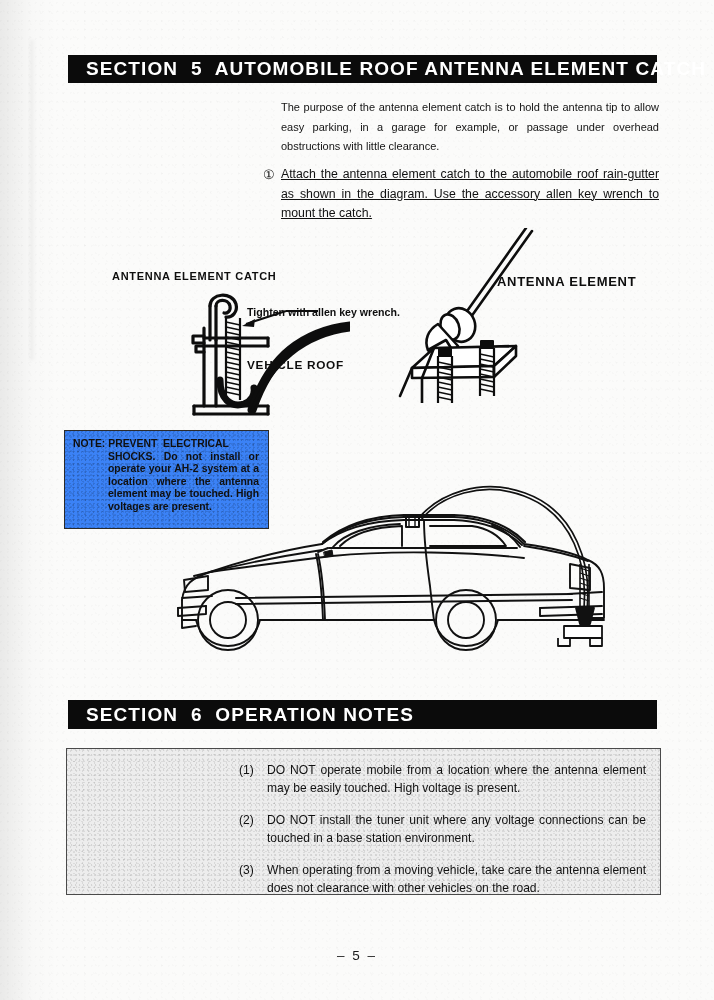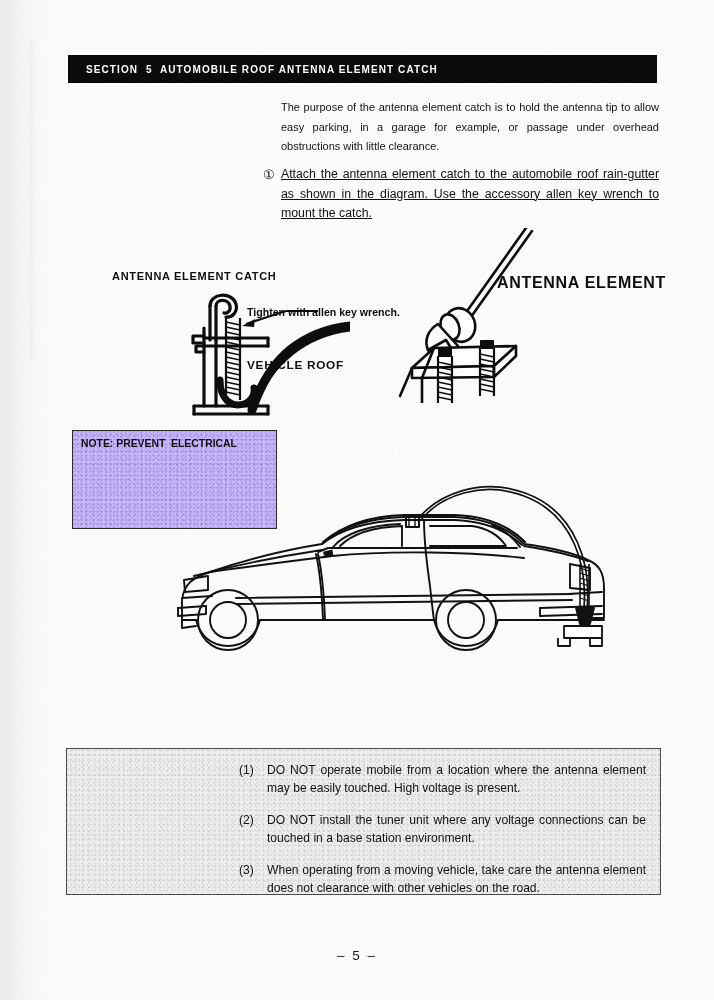--- a/index.html
+++ b/index.html
@@ -53,21 +53,21 @@
     position: absolute;
     background: #0b0b0b;
     color: #ffffff;
     display: flex;
     align-items: center;
     letter-spacing: .5px;
     font-weight: bold;
   }
   .section-bar .bar-text {
     padding-left: 18px;
-    font-size: 10px;
+    font-size: 19px;
     letter-spacing: 1.1px;
     white-space: pre;
   }
   #section5-bar { left: 68px; top: 55px; width: 589px; height: 28px; }
   #section6-bar { left: 68px; top: 700px; width: 589px; height: 29px; }
 
   
   .body-col {
     position: absolute;
     left: 281px;
@@ -97,39 +97,39 @@
   }
 
   
   .dlabel {
     position: absolute;
     font-weight: bold;
     color: #0e0e0e;
     white-space: pre;
   }
   #label-catch { left: 112px; top: 270px; font-size: 11px; letter-spacing: .7px; }
-  #label-element { left: 497px; top: 274px; font-size: 16px; letter-spacing: .7px; }
+  #label-element { left: 497px; top: 274px; font-size: 13px; letter-spacing: .7px; }
   #label-roof { left: 247px; top: 358px; font-size: 11.8px; letter-spacing: .7px; }
   #label-tighten {
     left: 247px; top: 306px;
     font-size: 10.6px;
     font-weight: bold;
     line-height: 13px;
     text-align: right;
     width: 96px;
     letter-spacing: 0;
   }
 
   
   #note-box {
     position: absolute;
-    left: 72px; top: 430px;
+    left: 64px; top: 430px;
     width: 203px; height: 97px;
     border: 1.3px solid #2b2b2b;
-    background: #c4b5fd;
+    background: #3b82f6;
     overflow: hidden;
   }
   #note-box .noise {
     position: absolute; inset: 0;
     opacity: .85;
     background-image:
       radial-gradient(circle at 20% 20%, rgba(0,0,0,.16) 0 .8px, transparent .9px),
       radial-gradient(circle at 65% 45%, rgba(0,0,0,.13) 0 .8px, transparent .9px),
       radial-gradient(circle at 38% 75%, rgba(0,0,0,.12) 0 .8px, transparent .9px),
       radial-gradient(circle at 85% 85%, rgba(0,0,0,.1) 0 .8px, transparent .9px);
@@ -406,23 +406,27 @@
     </svg>
   </div>
 
   <div id="note-box">
     <div class="noise"></div>
     <div class="note-inner">
       <div>
         <span class="note-lead">NOTE:</span>
         <span class="note-first-line">PREVENT  ELECTRICAL</span>
       </div>
+      <div class="note-body">SHOCKS.  Do not install or operate your AH-2 system at a location where the antenna element may be touched. High voltages are present.</div>
     </div>
   </div>
 
+  <div class="section-bar" id="section6-bar">
+    <span class="bar-text">SECTION  6  OPERATION NOTES</span>
+  </div>
 
   <div id="opnotes">
     <div class="noise"></div>
     <div class="op-list">
       <div class="op-item">
         <span class="op-num">(1)</span>
         <div class="op-text">DO NOT operate mobile from a location where the antenna element may be easily touched.  High voltage is present.</div>
       </div>
       <div class="op-item">
         <span class="op-num">(2)</span>

